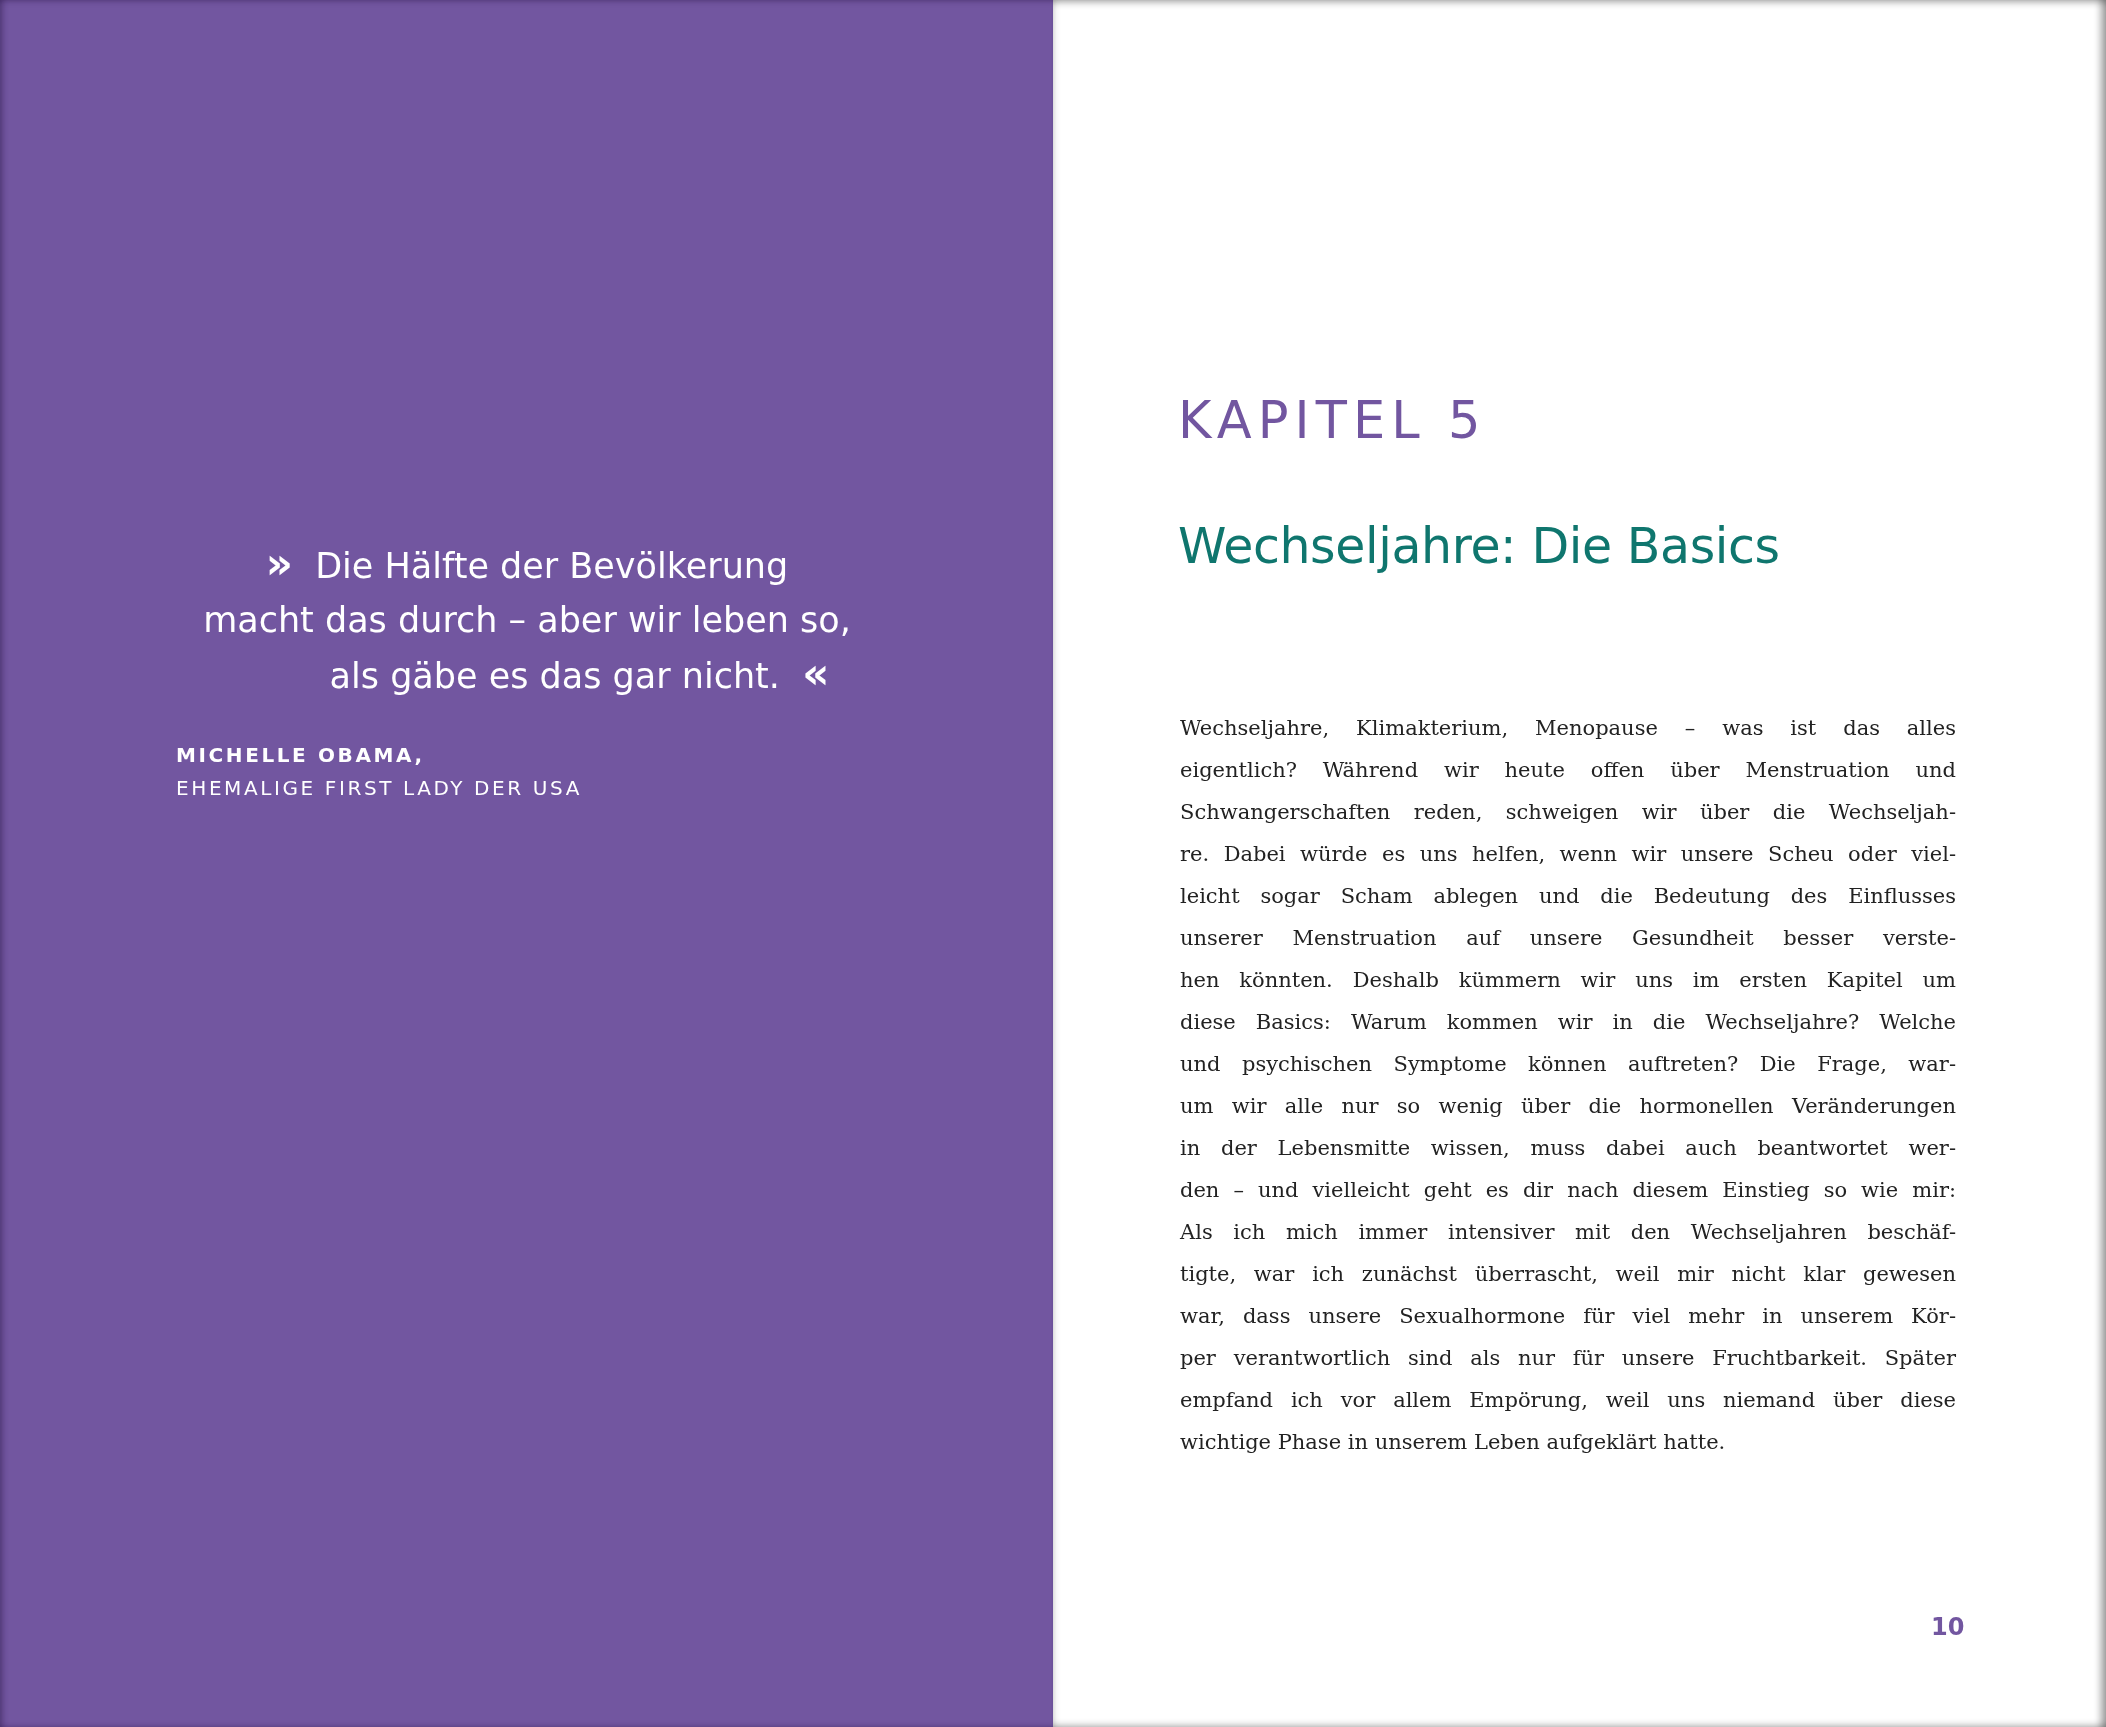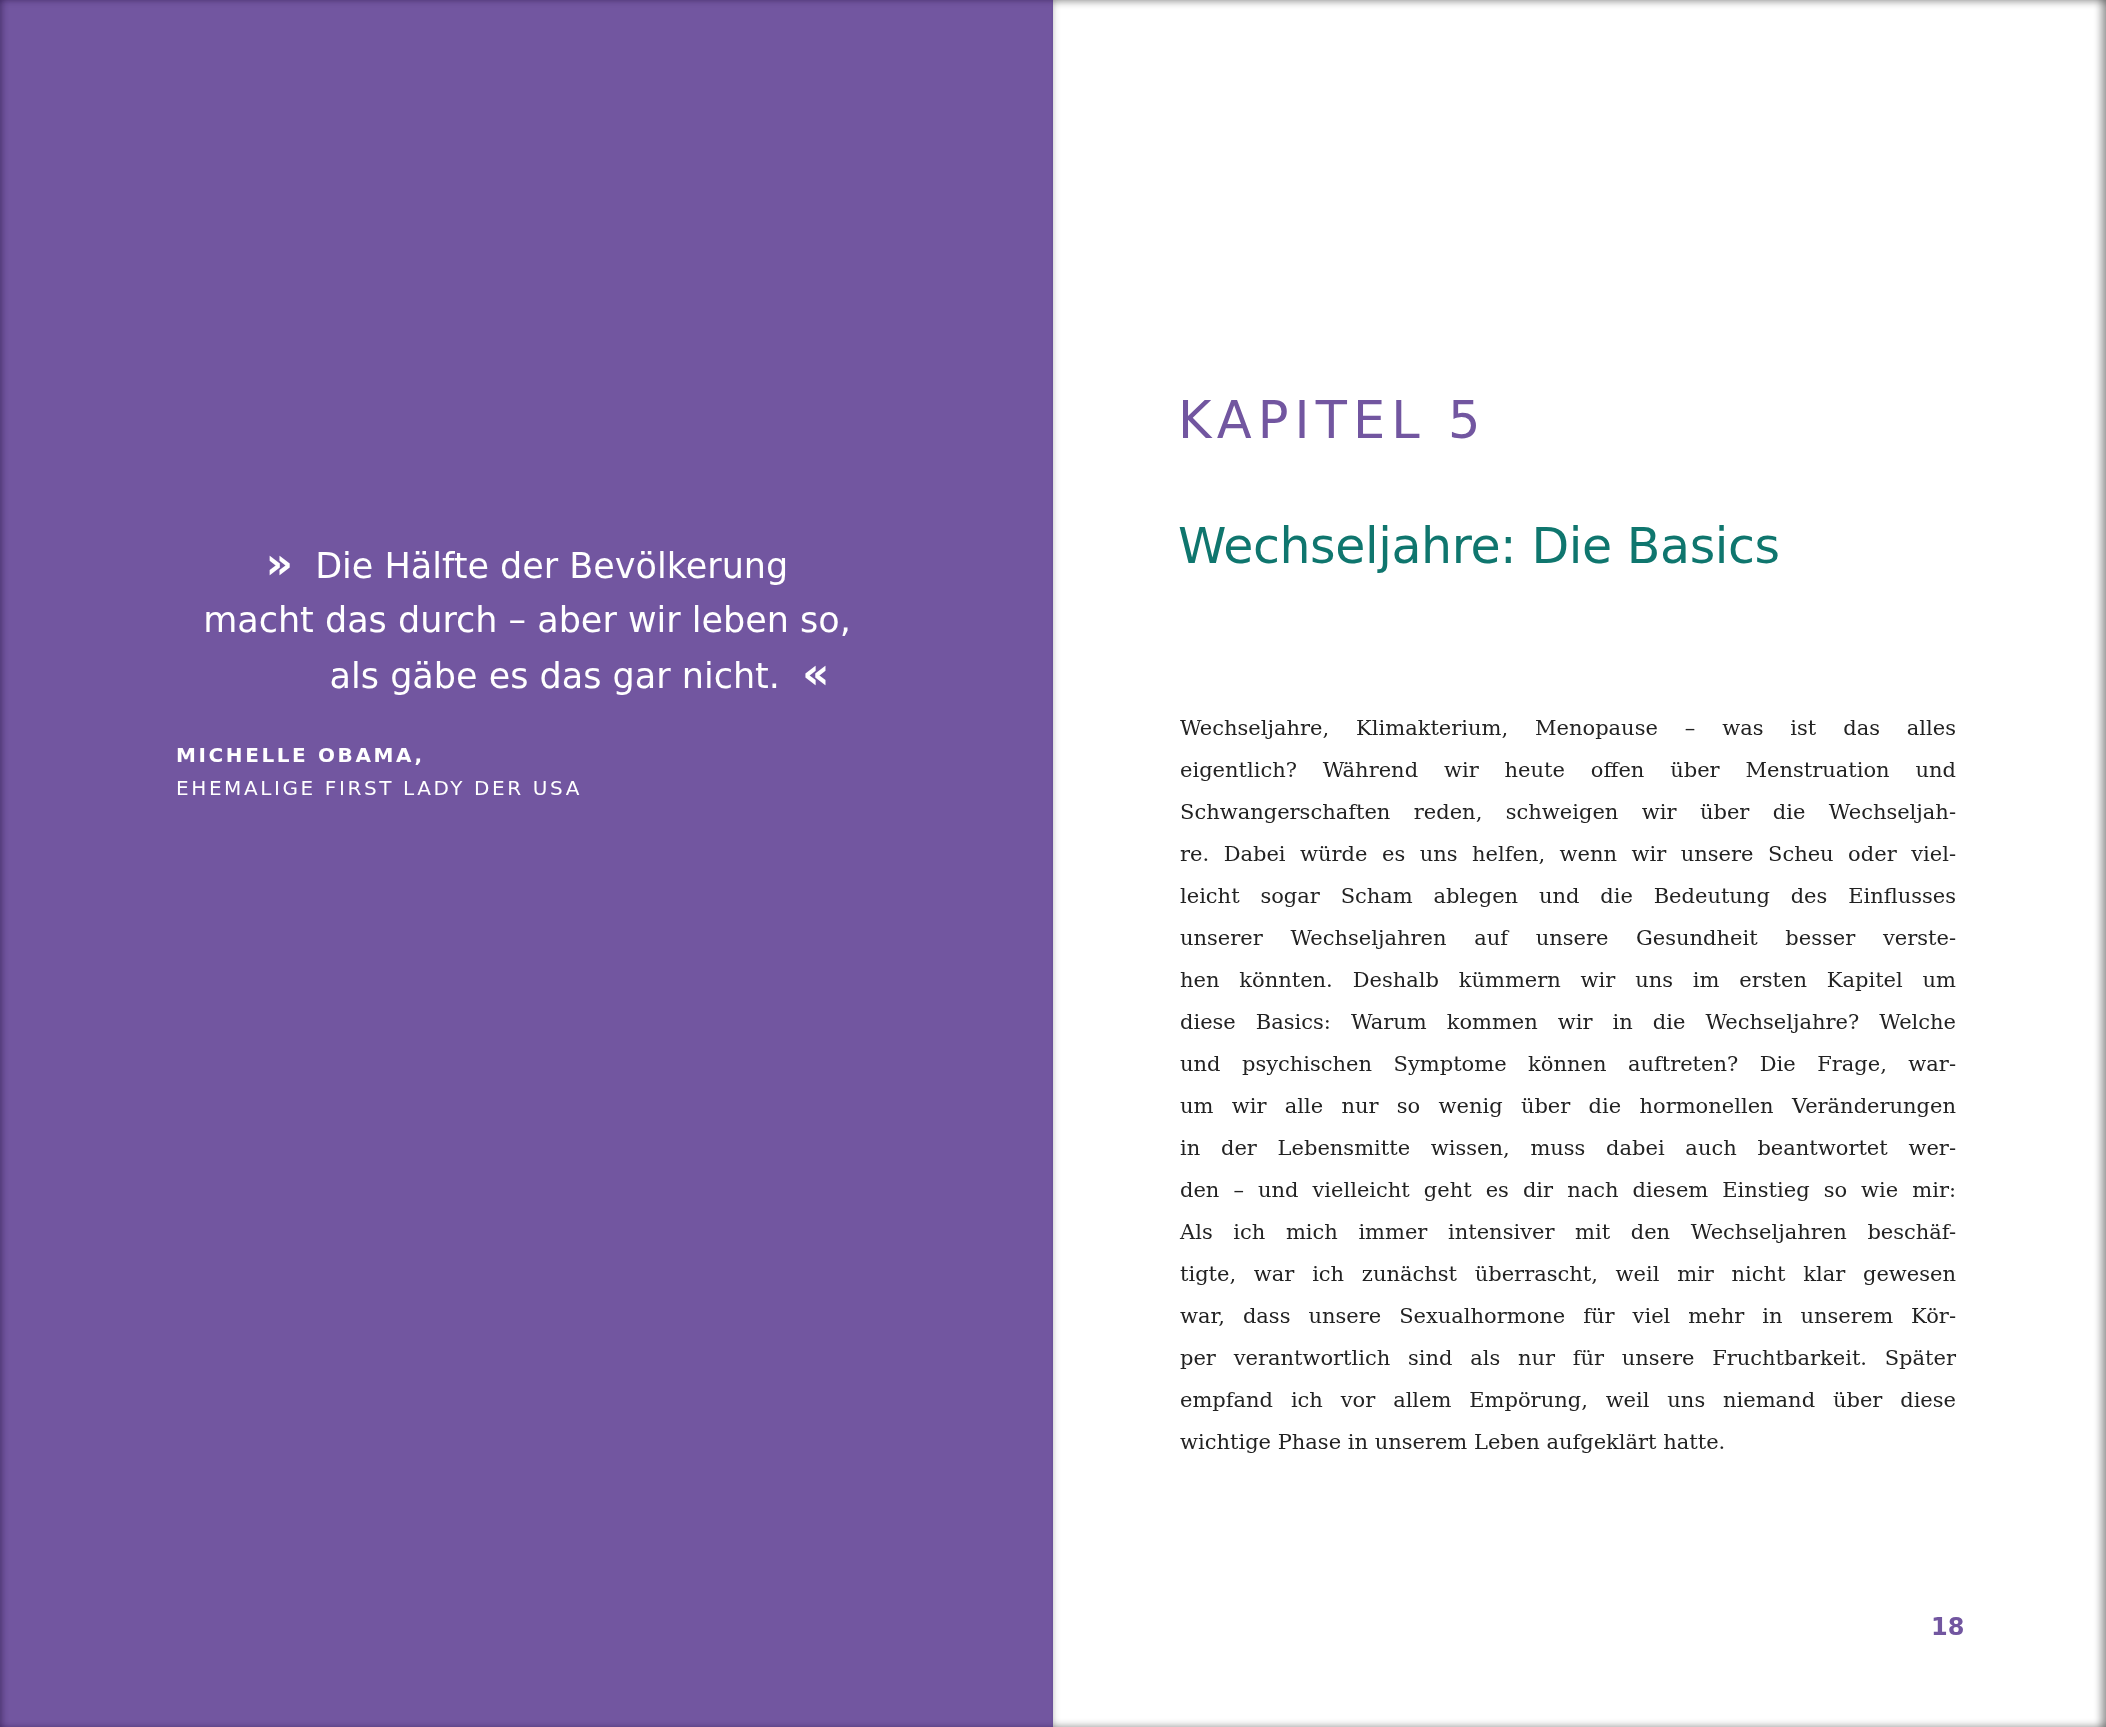--- a/index.html
+++ b/index.html
@@ -67,29 +67,29 @@
 
 <div class="chapter">KAPITEL 5</div>
 <div class="title">Wechseljahre: Die Basics</div>
 
 <div class="body-text">
   <span class="bl">Wechseljahre, Klimakterium, Menopause – was ist das alles</span>
   <span class="bl">eigentlich? Während wir heute offen über Menstruation und</span>
   <span class="bl">Schwangerschaften reden, schweigen wir über die Wechseljah-</span>
   <span class="bl">re. Dabei würde es uns helfen, wenn wir unsere Scheu oder viel-</span>
   <span class="bl">leicht sogar Scham ablegen und die Bedeutung des Einflusses</span>
-  <span class="bl">unserer Wechseljahren auf unsere Gesundheit besser verste-</span>
+  <span class="bl">unserer Menstruation auf unsere Gesundheit besser verste-</span>
   <span class="bl">hen könnten. Deshalb kümmern wir uns im ersten Kapitel um</span>
   <span class="bl">diese Basics: Warum kommen wir in die Wechseljahre? Welche</span>
   <span class="bl">und psychischen Symptome können auftreten? Die Frage, war-</span>
   <span class="bl">um wir alle nur so wenig über die hormonellen Veränderungen</span>
   <span class="bl">in der Lebensmitte wissen, muss dabei auch beantwortet wer-</span>
   <span class="bl">den – und vielleicht geht es dir nach diesem Einstieg so wie mir:</span>
   <span class="bl">Als ich mich immer intensiver mit den Wechseljahren beschäf-</span>
   <span class="bl">tigte, war ich zunächst überrascht, weil mir nicht klar gewesen</span>
   <span class="bl">war, dass unsere Sexualhormone für viel mehr in unserem Kör-</span>
   <span class="bl">per verantwortlich sind als nur für unsere Fruchtbarkeit. Später</span>
   <span class="bl">empfand ich vor allem Empörung, weil uns niemand über diese</span>
   <span class="bl last">wichtige Phase in unserem Leben aufgeklärt hatte.</span>
 </div>
 
-<div class="page-number">18</div>
+<div class="page-number">10</div>
 
 
 </body></html>

